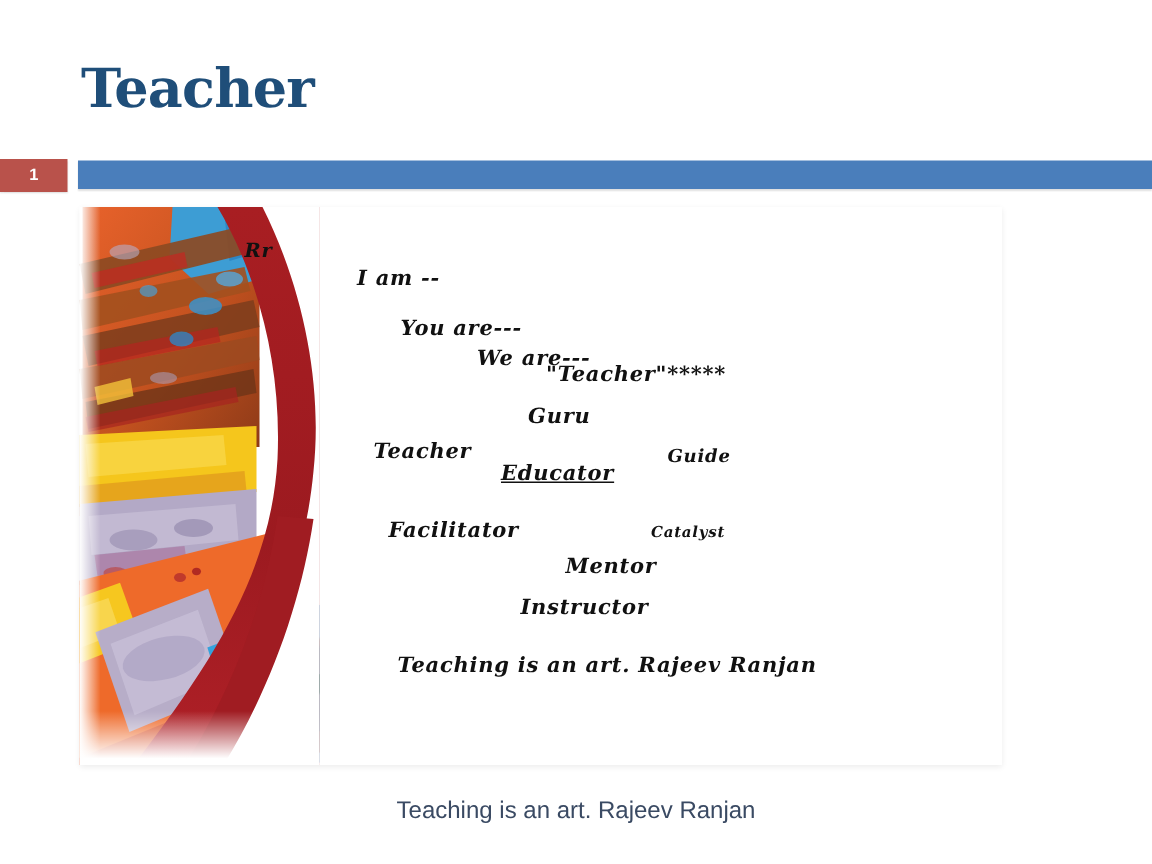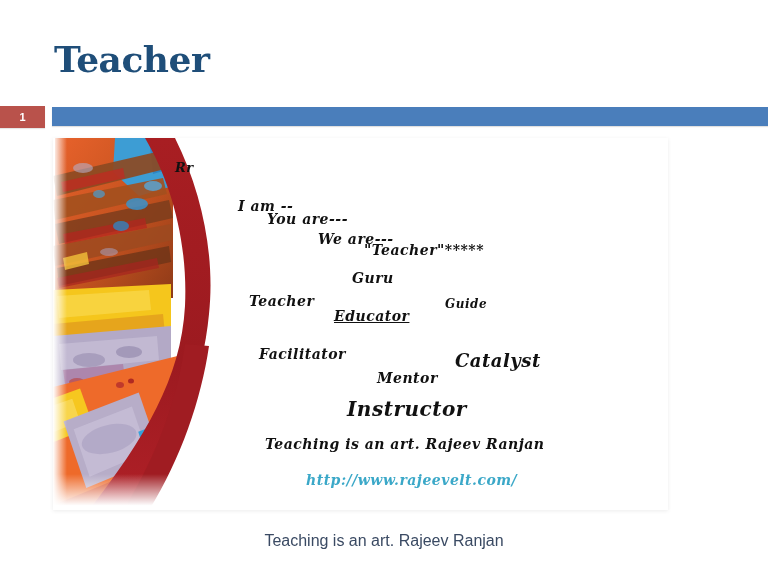--- a/index.html
+++ b/index.html
@@ -111,33 +111,33 @@
   
   .script {
     font-family: "DejaVu Serif", "Liberation Serif", serif;
     font-style: italic;
     font-weight: bold;
     color: #111111;
     position: absolute;
     white-space: nowrap;
     letter-spacing: 0.5px;
   }
-  .s-rr       { left: 122px; top: 22px;  font-size: 13px; }
-  .s-iam      { left: 185px; top: 60px;  font-size: 14px; }
+  .s-rr       { left: 110px; top: 22px;  font-size: 13px; }
+  .s-iam      { left: 185px; top: 40px;  font-size: 14px; }
   .s-youare   { left: 214px; top: 73px;  font-size: 14px; }
   .s-weare    { left: 265px; top: 93px;  font-size: 14px; }
   .s-teacher  { left: 311px; top: 104px; font-size: 14px; }
   .s-guru     { left: 299px; top: 132px; font-size: 14px; }
   .s-tcher2   { left: 196px; top: 155px; font-size: 14px; }
   .s-educator { left: 281px; top: 170px; font-size: 14px; text-decoration: underline; }
   .s-guide    { left: 392px; top: 159px; font-size: 12px; }
   .s-facil    { left: 206px; top: 208px; font-size: 14px; }
-  .s-catalyst { left: 402px; top: 212px; font-size: 18px; }
+  .s-catalyst { left: 381px; top: 212px; font-size: 10px; }
   .s-mentor   { left: 297px; top: 232px; font-size: 14px; margin-left: 27px; }
-  .s-instr    { left: 294px; top: 259px; font-size: 20px; }
+  .s-instr    { left: 294px; top: 259px; font-size: 14px; }
   .s-tagline  { left: 212px; top: 298px; font-size: 14px; }
   .s-url      { left: 253px; top: 334px; font-size: 14px; color: #3BA8C8; }
 
   
   .caption {
     position: absolute;
     left: 0;
     top: 532px;
     width: 768px;
     text-align: center;
@@ -272,18 +272,17 @@
     <div class="script s-teacher">"Teacher"*****</div>
     <div class="script s-guru">Guru</div>
     <div class="script s-tcher2">Teacher</div>
     <div class="script s-educator">Educator</div>
     <div class="script s-guide">Guide</div>
     <div class="script s-facil">Facilitator</div>
     <div class="script s-catalyst">Catalyst</div>
     <div class="script s-mentor">Mentor</div>
     <div class="script s-instr">Instructor</div>
     <div class="script s-tagline">Teaching is an art. Rajeev Ranjan</div>
-    <div class="script s-url">http://www.rajeevelt.com/</div>
   </div>
 
   <div class="caption">Teaching is an art. Rajeev Ranjan</div>
 
 </div>
 
 </body></html>

